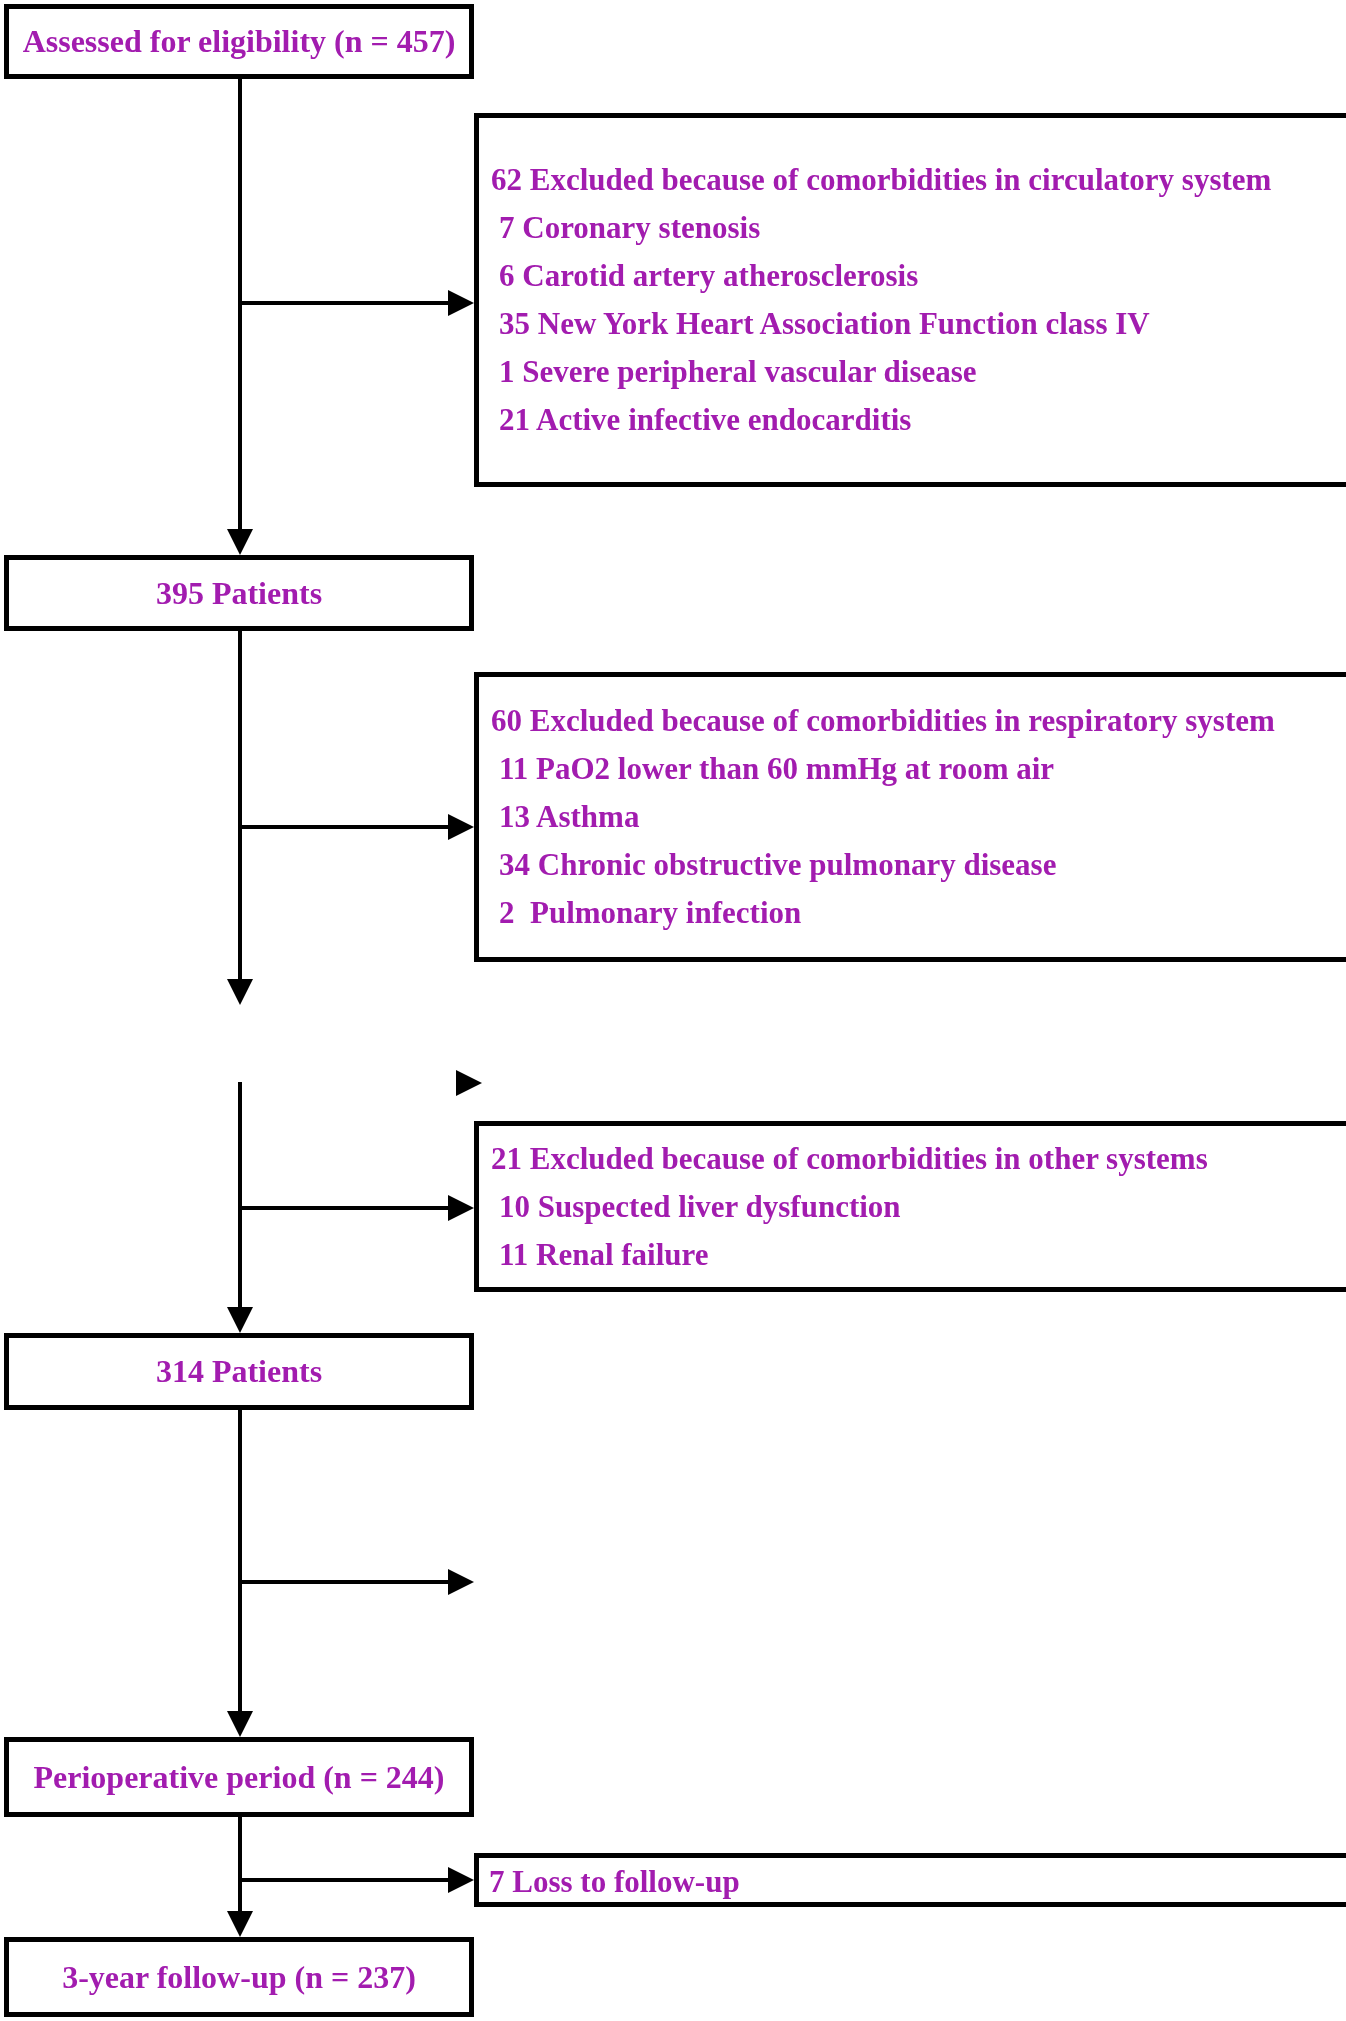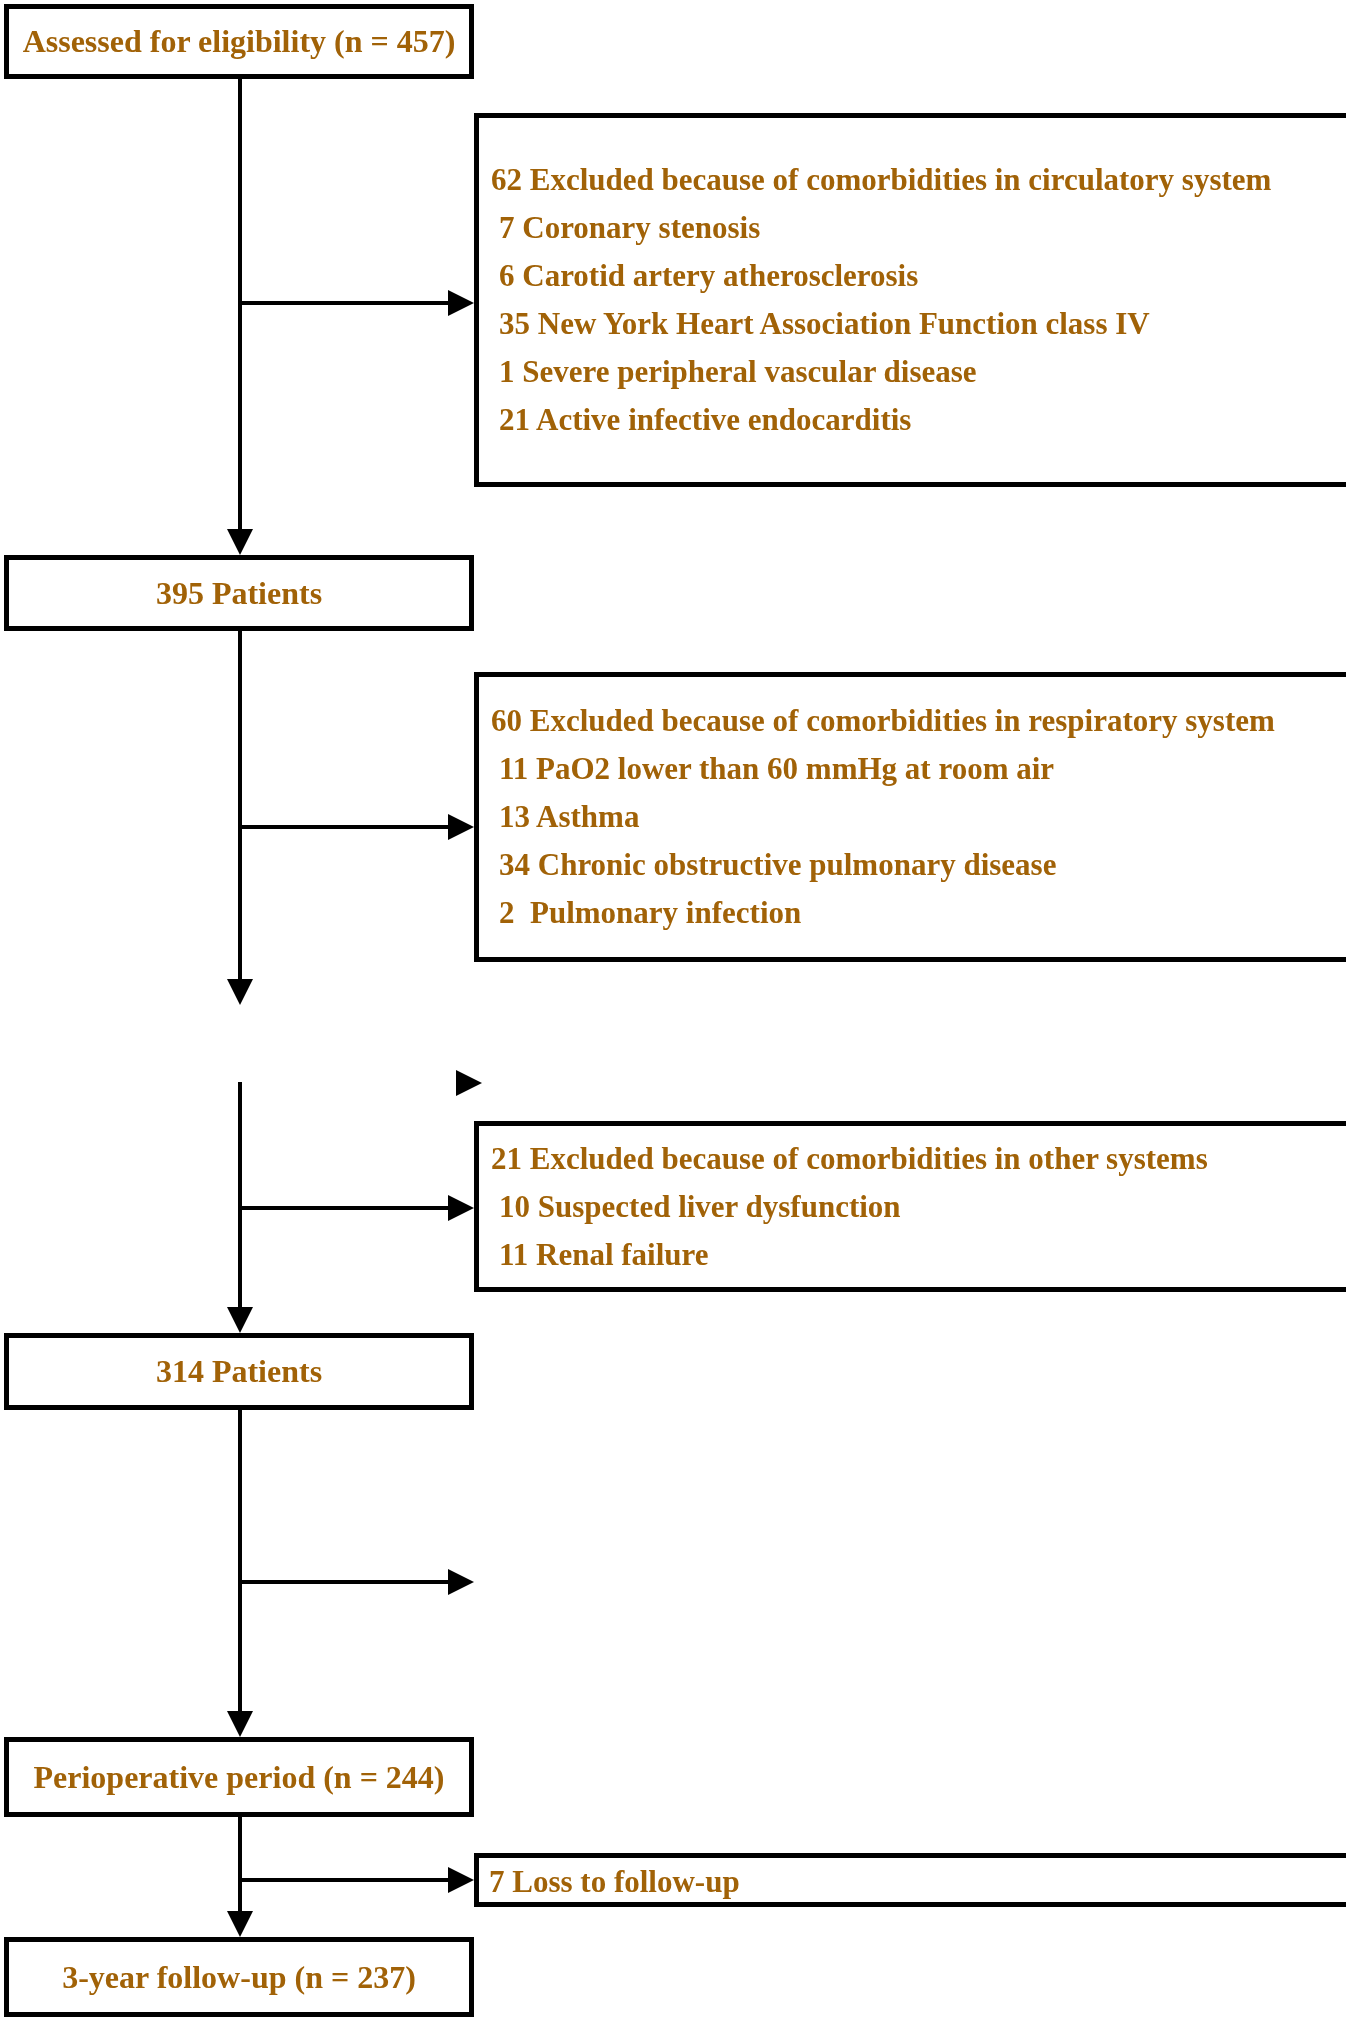--- a/index.html
+++ b/index.html
@@ -1,18 +1,18 @@
 <!DOCTYPE html>
 <html><head>
 <meta charset="utf-8">
 <style>
   html,body{margin:0;padding:0;background:#ffffff;}
   #stage{
     position:relative;width:1346px;height:2021px;background:#ffffff;
-    font-family:"Liberation Serif","DejaVu Serif",serif;font-weight:700;color:#a16207;
+    font-family:"Liberation Serif","DejaVu Serif",serif;font-weight:700;color:#a21caf;
     overflow:hidden;
   }
   .mainbox{
     position:absolute;left:4px;width:470px;box-sizing:border-box;
     border:5px solid #000;background:#fff;
     display:flex;align-items:center;justify-content:center;
     font-size:32px;white-space:pre;
   }
   .exclbox{
     position:absolute;left:474px;width:996px;box-sizing:border-box;

